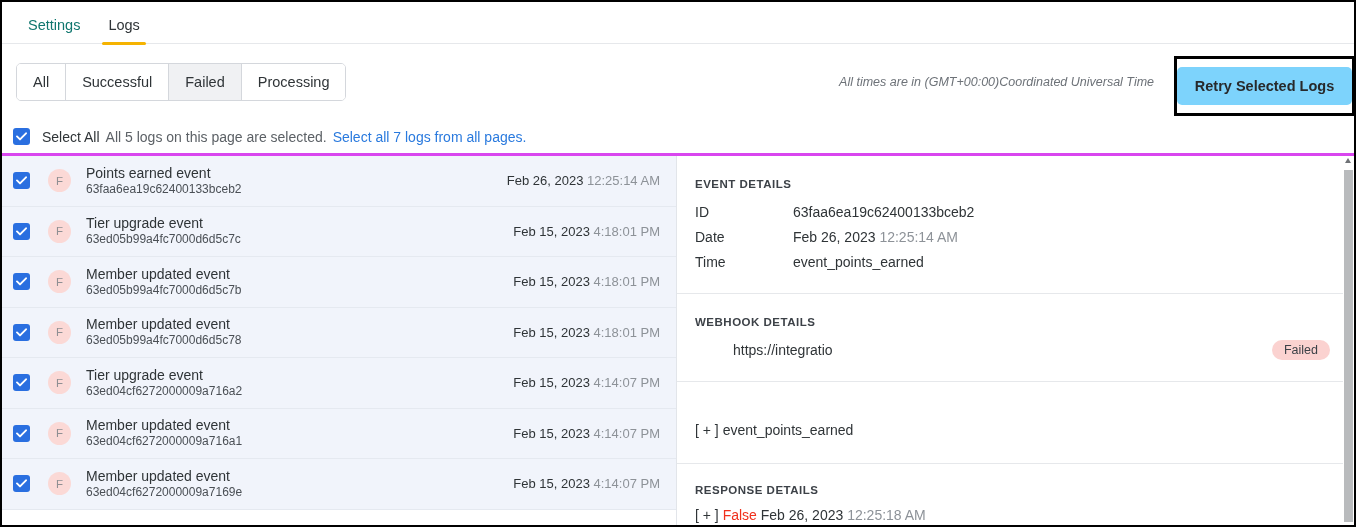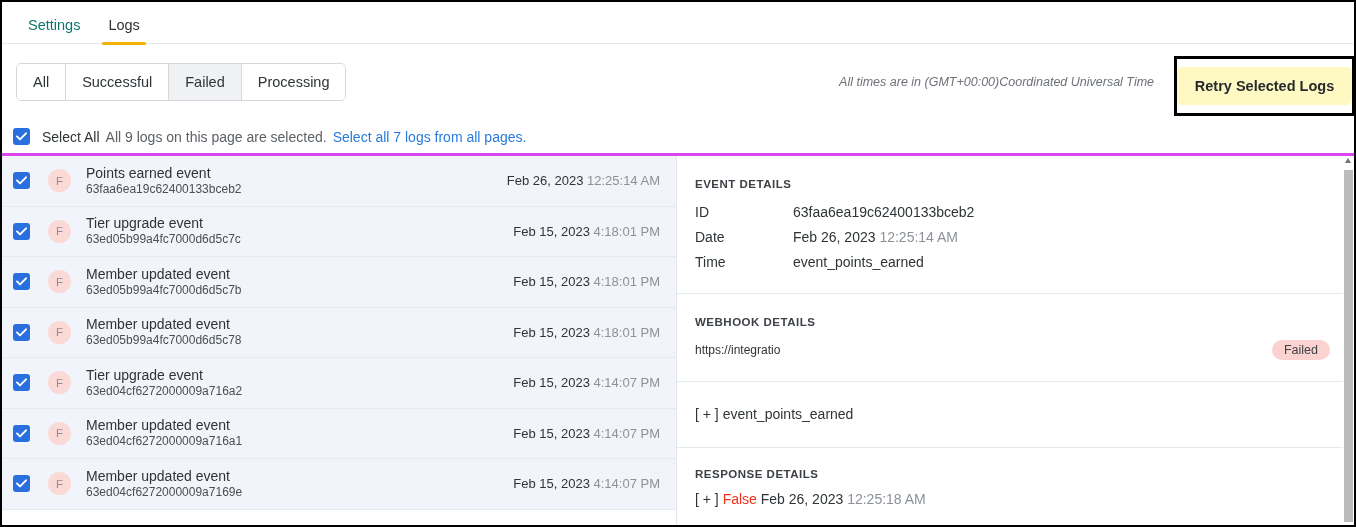--- a/index.html
+++ b/index.html
@@ -98,21 +98,21 @@
     white-space: nowrap;
   }
   .download-link {
     font-size: 14.5px;
     color: #2a7ade;
     cursor: pointer;
     white-space: nowrap;
     margin-right: 52px;
   }
   .retry-btn {
-    background: #fef9c3;
+    background: #7dd3fc;
     color: #27292b;
     font-size: 14.5px;
     font-weight: bold;
     border: none;
     border-radius: 5px;
     height: 38px;
     padding: 0 18px;
     cursor: pointer;
     font-family: "Liberation Sans", sans-serif;
     white-space: nowrap;
@@ -263,35 +263,36 @@
     height: 1px;
     background: #e6e8eb;
     margin: 0;
   }
   .webhook-row {
     display: flex;
     align-items: center;
     margin-top: 12px;
   }
   .webhook-url {
-    font-size: 12px;
-    color: #2f3437;
+    font-size: 14px;
+    color: #2f3437;
+    margin-left: 38px;
   }
   .badge-failed {
     margin-left: auto;
     background: #fbd2d0;
     color: #3c4147;
     font-size: 12.5px;
     border-radius: 11px;
     padding: 3px 12px;
   }
   .expander {
     font-size: 14px;
     color: #2f3437;
-    margin-top: 0;
+    margin-top: 16px;
   }
   .expander .plus { color: #2f3437; }
   .false-tok { color: #f0301c; }
   .gray-tok { color: #8d9298; margin-top: 42px; }
 
   
   .scrollbar {
     position: absolute;
     right: 0px;
     top: 0;
@@ -346,21 +347,21 @@
     </div>
   </div>
 
   <div class="selectall-bar">
     <span class="cb">
       <svg width="11" height="9" viewBox="0 0 11 9" aria-hidden="true">
         <path d="M1 4.4 L4 7.4 L10 1.3" fill="none" stroke="#ffffff" stroke-width="1.9" stroke-linecap="round" stroke-linejoin="round"></path>
       </svg>
     </span>
     <span class="selectall-label">Select All</span>
-    <span class="selectall-sub">All 9 logs on this page are selected.</span>
+    <span class="selectall-sub">All 5 logs on this page are selected.</span>
     <span class="selectall-link">Select all 7 logs from all pages.</span>
   </div>
 
   <div class="split">
 
     <div class="loglist">
 
       <div class="log-row">
         <span class="cb">
           <svg width="11" height="9" viewBox="0 0 11 9" aria-hidden="true">

